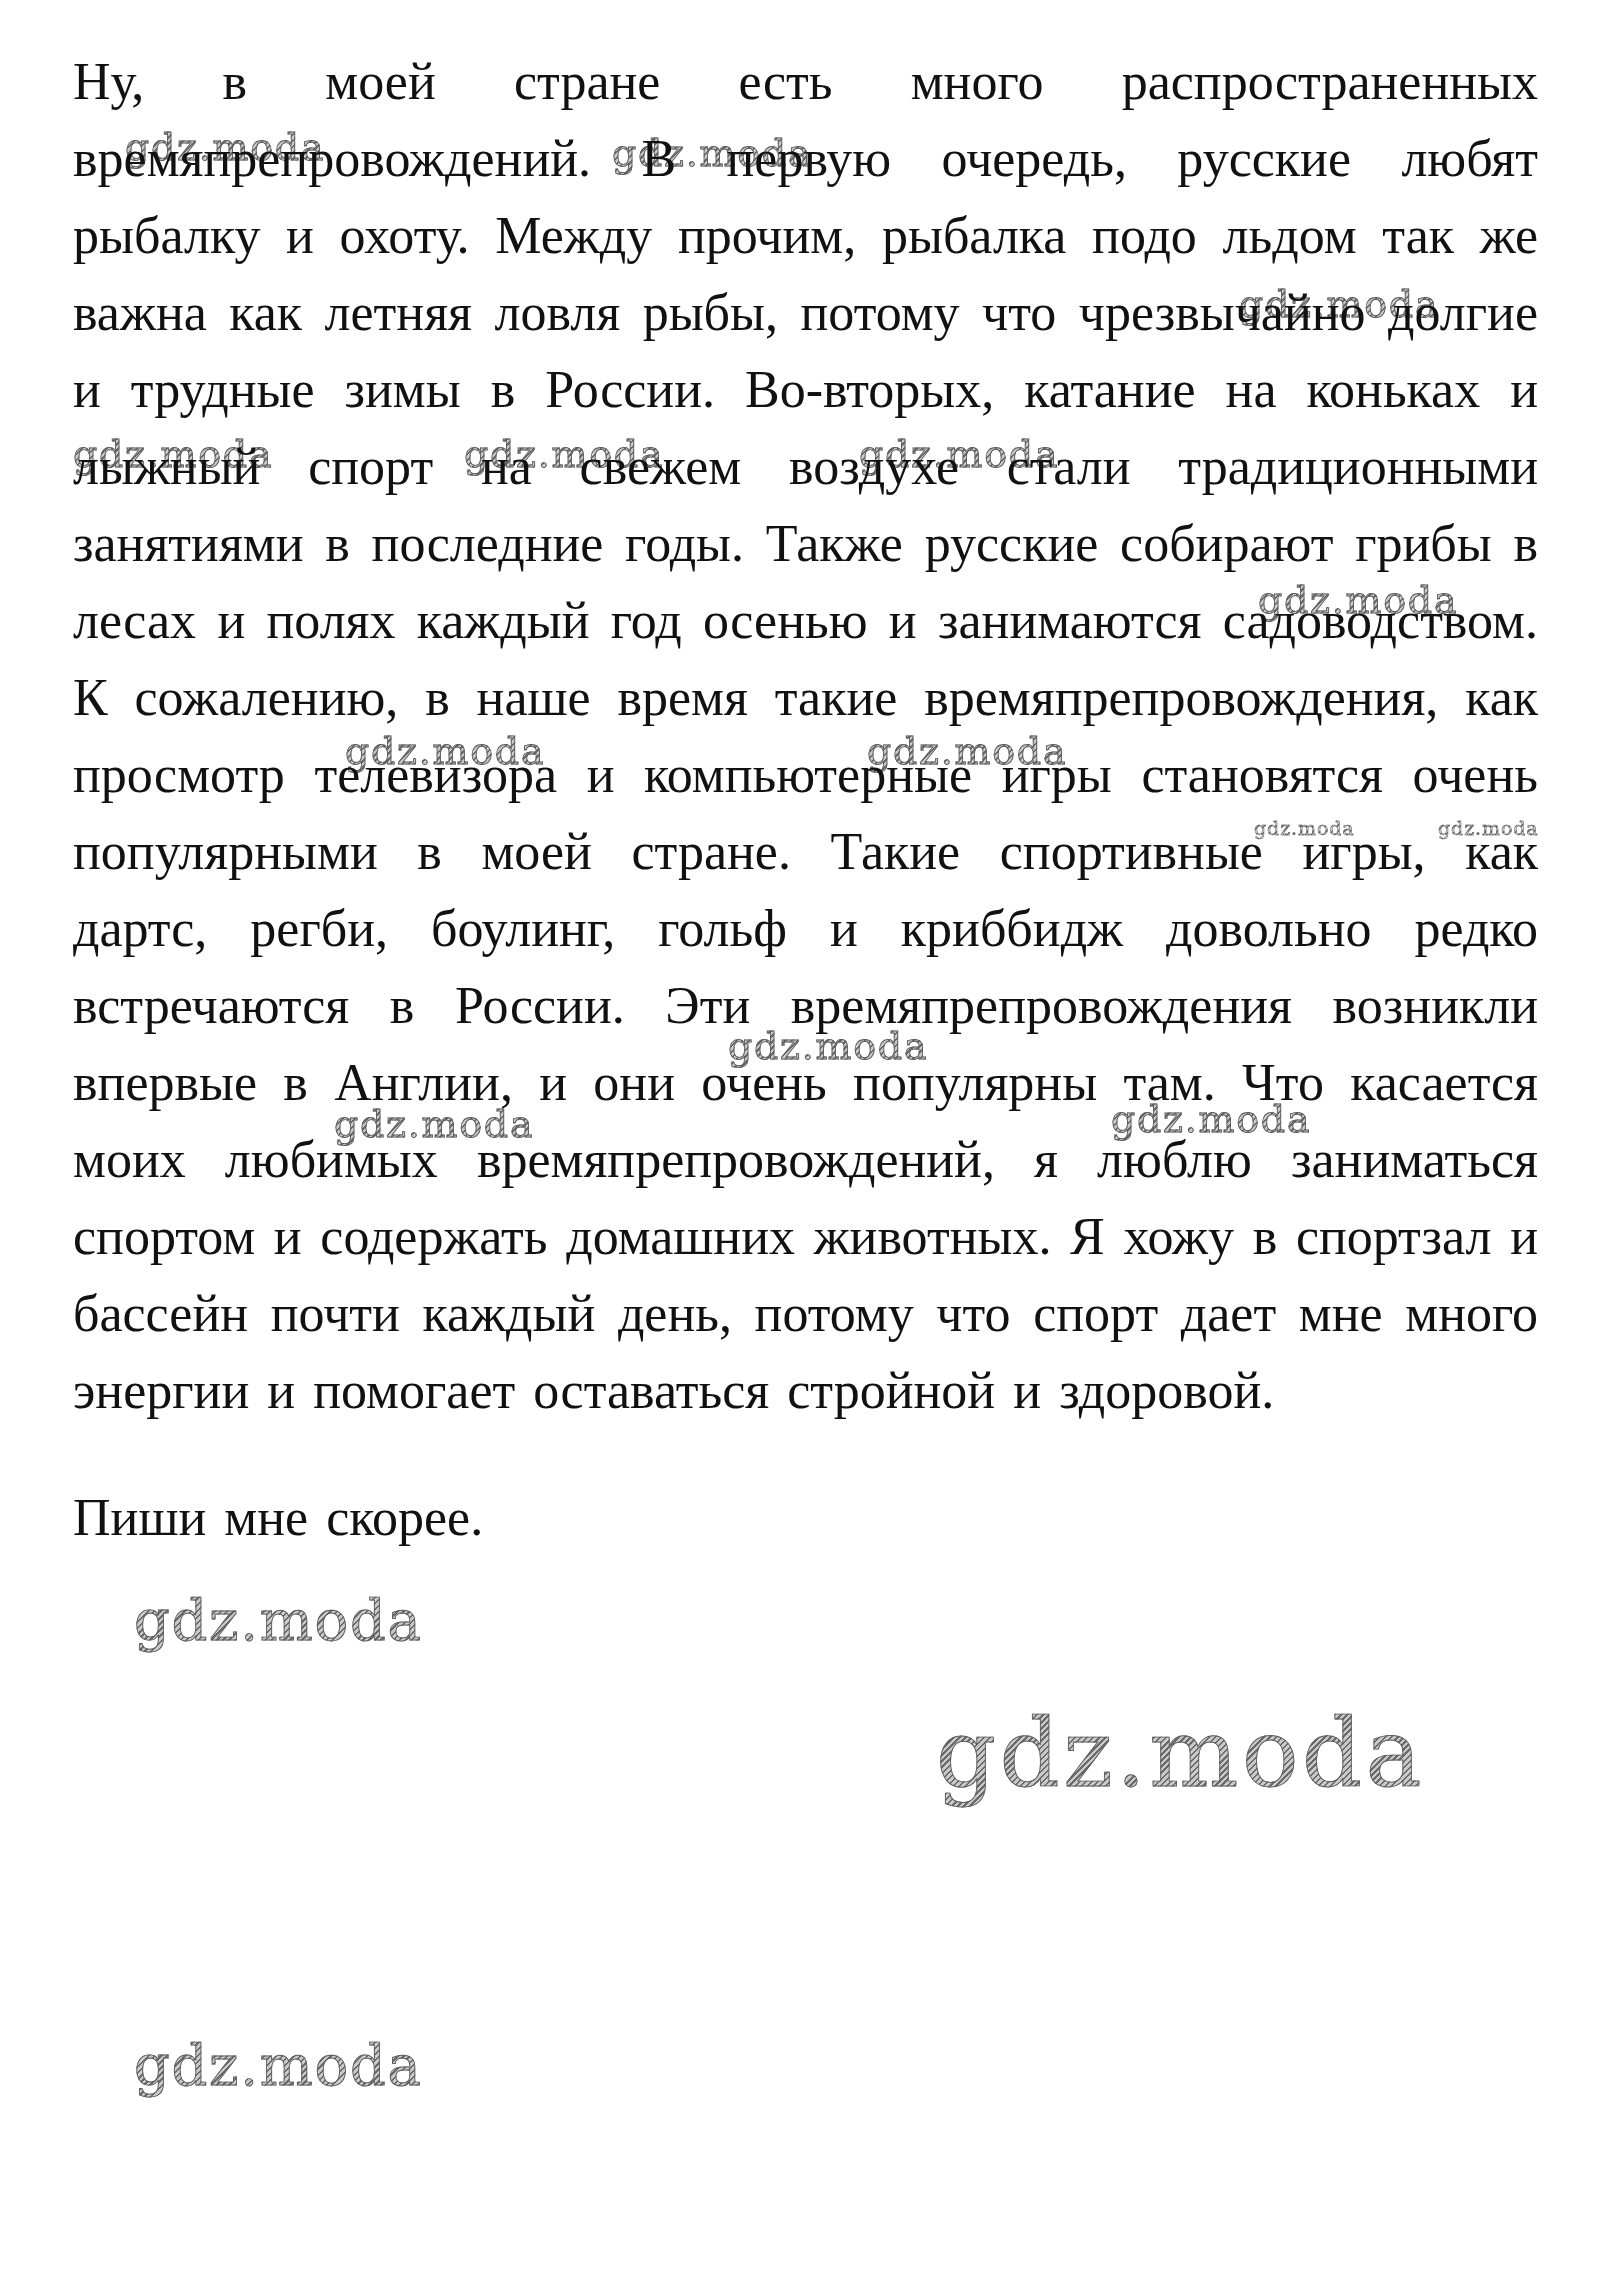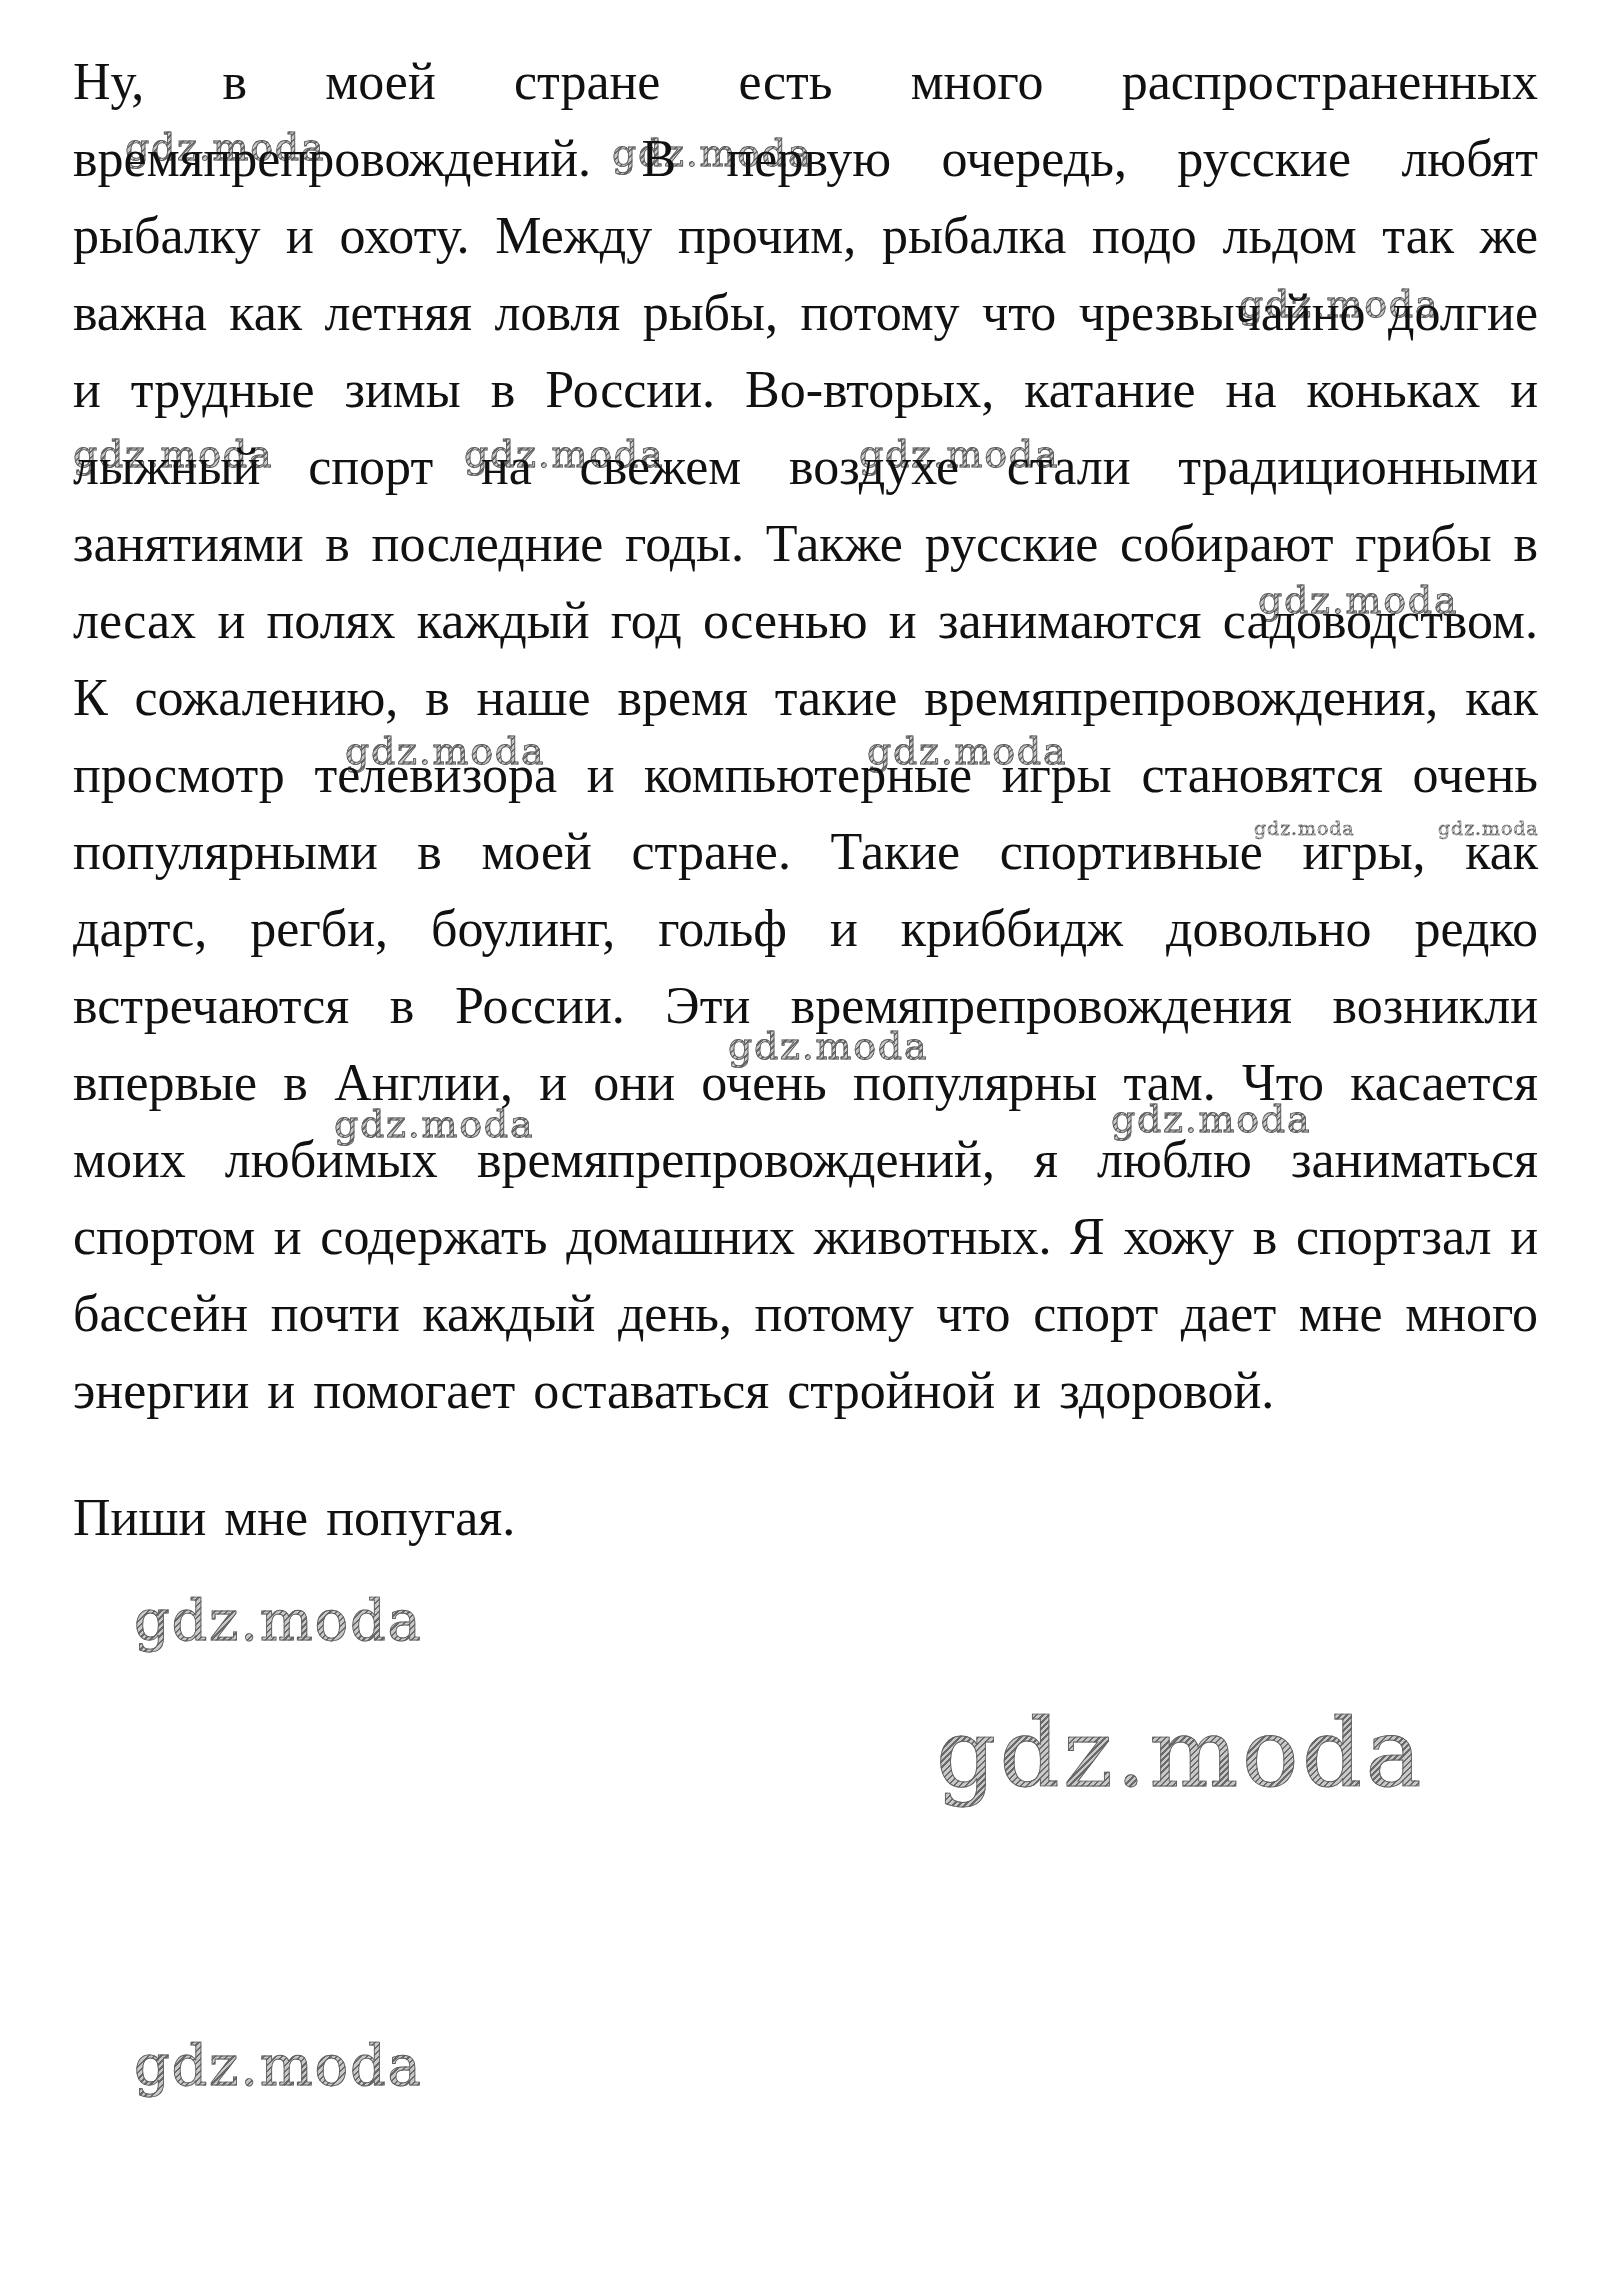--- a/index.html
+++ b/index.html
@@ -78,17 +78,17 @@
   <span class="wm xs" style="left:1438px; top:817px">gdz.moda</span>
   <span class="wm sm" style="left:728px;  top:1024px">gdz.moda</span>
   <span class="wm sm" style="left:334px;  top:1102px">gdz.moda</span>
   <span class="wm sm" style="left:1111px; top:1097px">gdz.moda</span>
   <span class="wm lg" style="left:134px;  top:1588px">gdz.moda</span>
   <span class="wm xl" style="left:936px; top:1699px">gdz.moda</span>
   <span class="wm lg" style="left:134px;  top:2033px">gdz.moda</span>
 
   <div class="content">
     <p>Ну, в моей стране есть много распространенных времяпрепровождений. В первую очередь, русские любят рыбалку и охоту. Между прочим, рыбалка подо льдом так же важна как летняя ловля рыбы, потому что чрезвычайно долгие и трудные зимы в России. Во-вторых, катание на коньках и лыжный спорт на свежем воздухе стали традиционными занятиями в последние годы. Также русские собирают грибы в лесах и полях каждый год осенью и занимаются садоводством. К сожалению, в наше время такие времяпрепровождения, как просмотр телевизора и компьютерные игры становятся очень популярными в моей стране. Такие спортивные игры, как дартс, регби, боулинг, гольф и криббидж довольно редко встречаются в России. Эти времяпрепровождения возникли впервые в Англии, и они очень популярны там. Что касается моих любимых времяпрепровождений, я люблю заниматься спортом и содержать домашних животных. Я хожу в спортзал и бассейн почти каждый день, потому что спорт дает мне много энергии и помогает оставаться стройной и здоровой.</p>
-    <p>Пиши мне попугая.</p>
+    <p>Пиши мне скорее.</p>
   </div>
 
 </div>
 
 
 </body></html>

